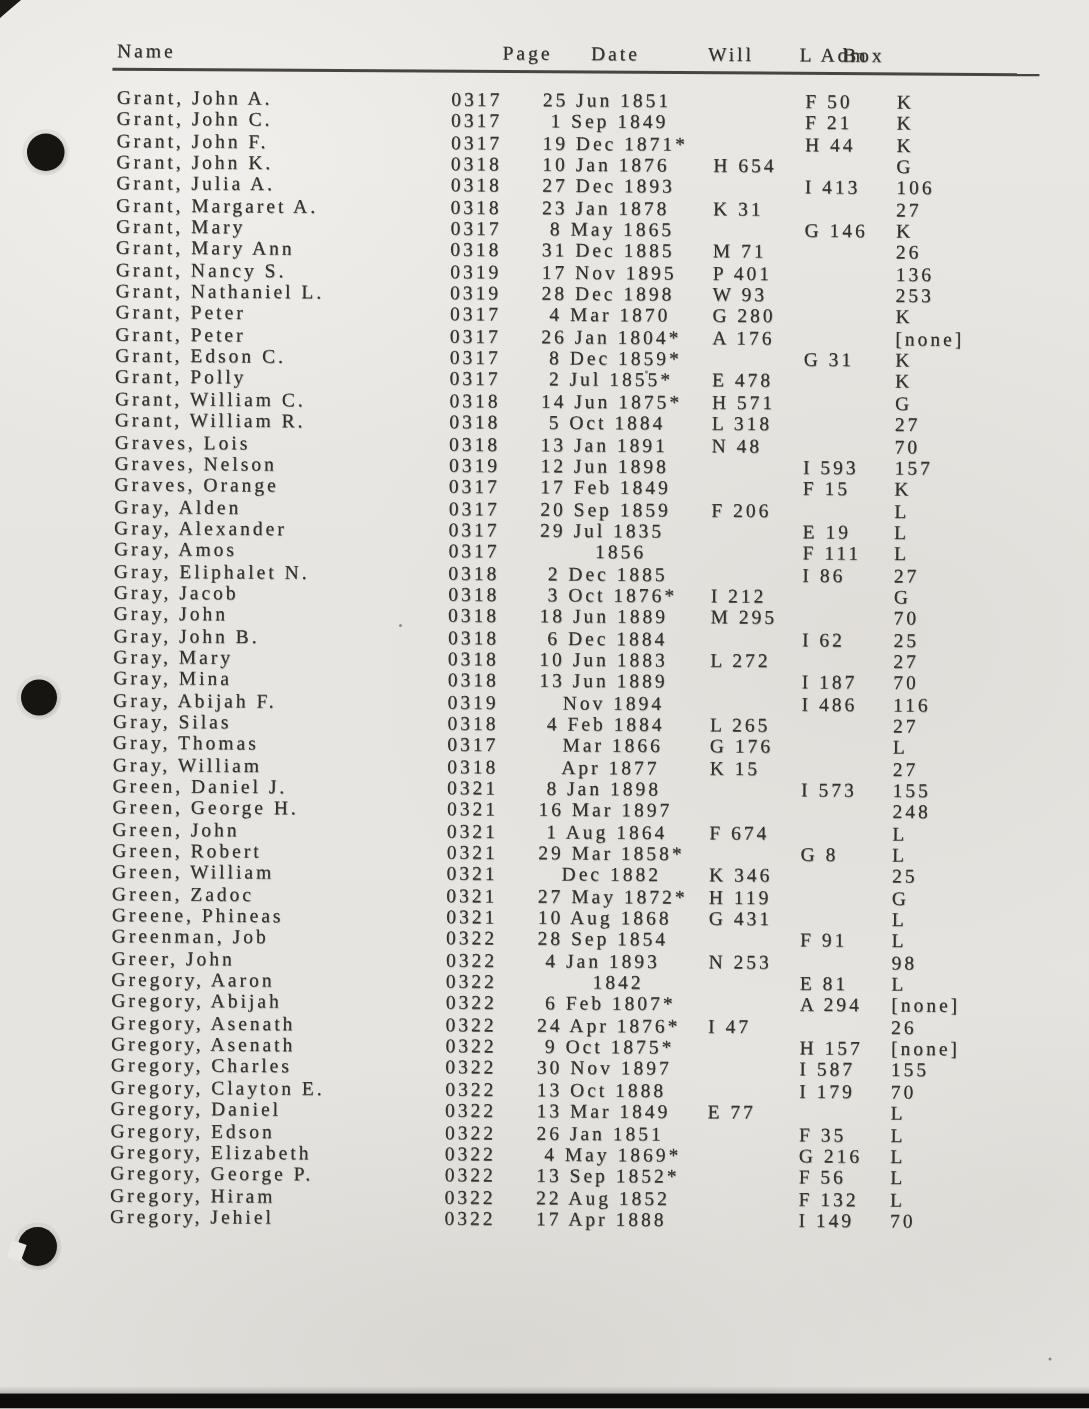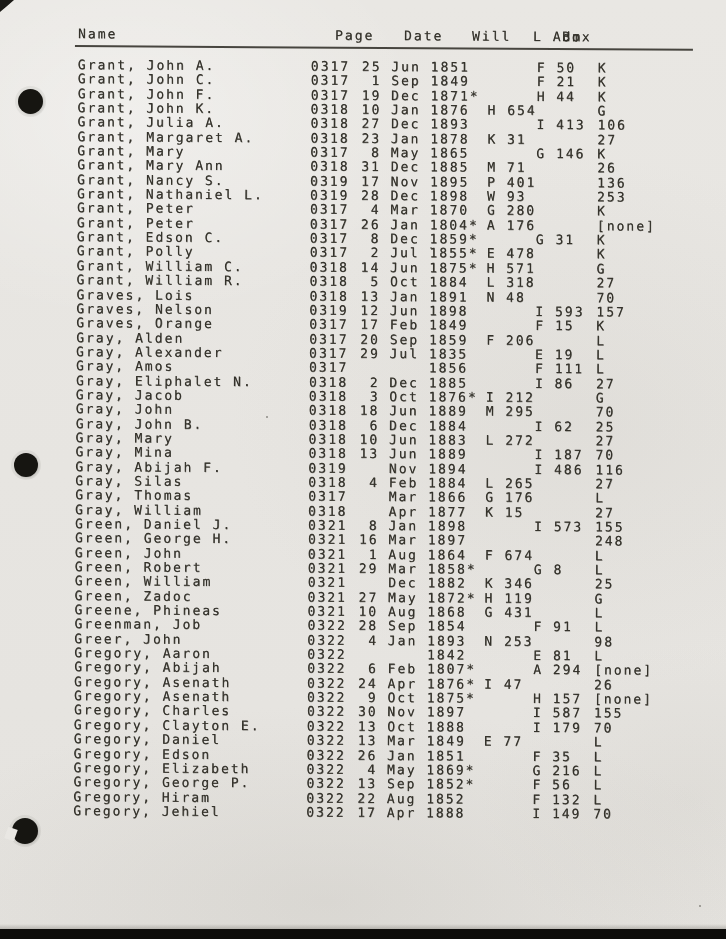--- a/index.html
+++ b/index.html
@@ -13,56 +13,57 @@
   }
   .scan-page {
     position: relative;
     width: 726px; height: 939px;
     background:
       radial-gradient(ellipse 420px 300px at 18% 12%, rgba(255,255,255,0.35), rgba(255,255,255,0) 70%),
       radial-gradient(ellipse 500px 380px at 80% 45%, rgba(198,195,188,0.22), rgba(198,195,188,0) 70%),
       radial-gradient(ellipse 600px 260px at 45% 96%, rgba(190,187,180,0.30), rgba(190,187,180,0) 75%),
       radial-gradient(ellipse 300px 220px at 95% 85%, rgba(202,199,192,0.25), rgba(202,199,192,0) 70%),
       linear-gradient(#e9e7e3, #e5e3df);
+    font-family: Liberation Serif, serif;
   }
   
   .typed-block {
     position: absolute; inset: 0;
     transform: rotate(0.35deg);
     transform-origin: 60px 40px;
     color: #34322b;
     font-size: 13px;
     letter-spacing: 2px;
     text-shadow: 0.3px 0.4px 0.5px rgba(52,50,43,0.65);
   }
   .hdr {
     position: absolute; top: 26px;
     white-space: pre;
   }
   .hdr.h-name { left: 78px; }
   .hdr.h-page { left: 311px; margin-left: 24px; }
-  .hdr.h-date { left: 374px; padding-left: 30px; }
+  .hdr.h-date { left: 364px; padding-left: 30px; }
   .hdr.h-will { left: 472px; }
   .hdr.h-ladm { left: 533px; }
   .hdr.h-box  { left: 562px; }
   .header-rule {
     position: absolute;
     left: 75px; top: 45px;
     width: 618px; height: 2px;
     background: #47453f;
   }
   .rows {
     position: absolute; top: 57px; left: 0; right: 0;
   }
   .row { position: relative; height: 14.35px; }
   .cell { position: absolute; top: 0; white-space: pre; }
   .cell.name { left: 78px; }
-  .cell.page { left: 311px; }
+  .cell.page { left: 301px; }
   .cell.date { left: 362px; }
-  .cell.will { left: 488px; text-align: right; }
+  .cell.will { left: 476px; text-align: right; }
   .cell.ladm { left: 537px; }
   .cell.box  { left: 598px; }
 
   
   .punch-hole {
     position: absolute;
     border-radius: 50%;
     background: #161511;
     box-shadow: 0 0 0 3px rgba(120,118,110,0.10), 1px 1px 2px rgba(0,0,0,0.12);
   }

